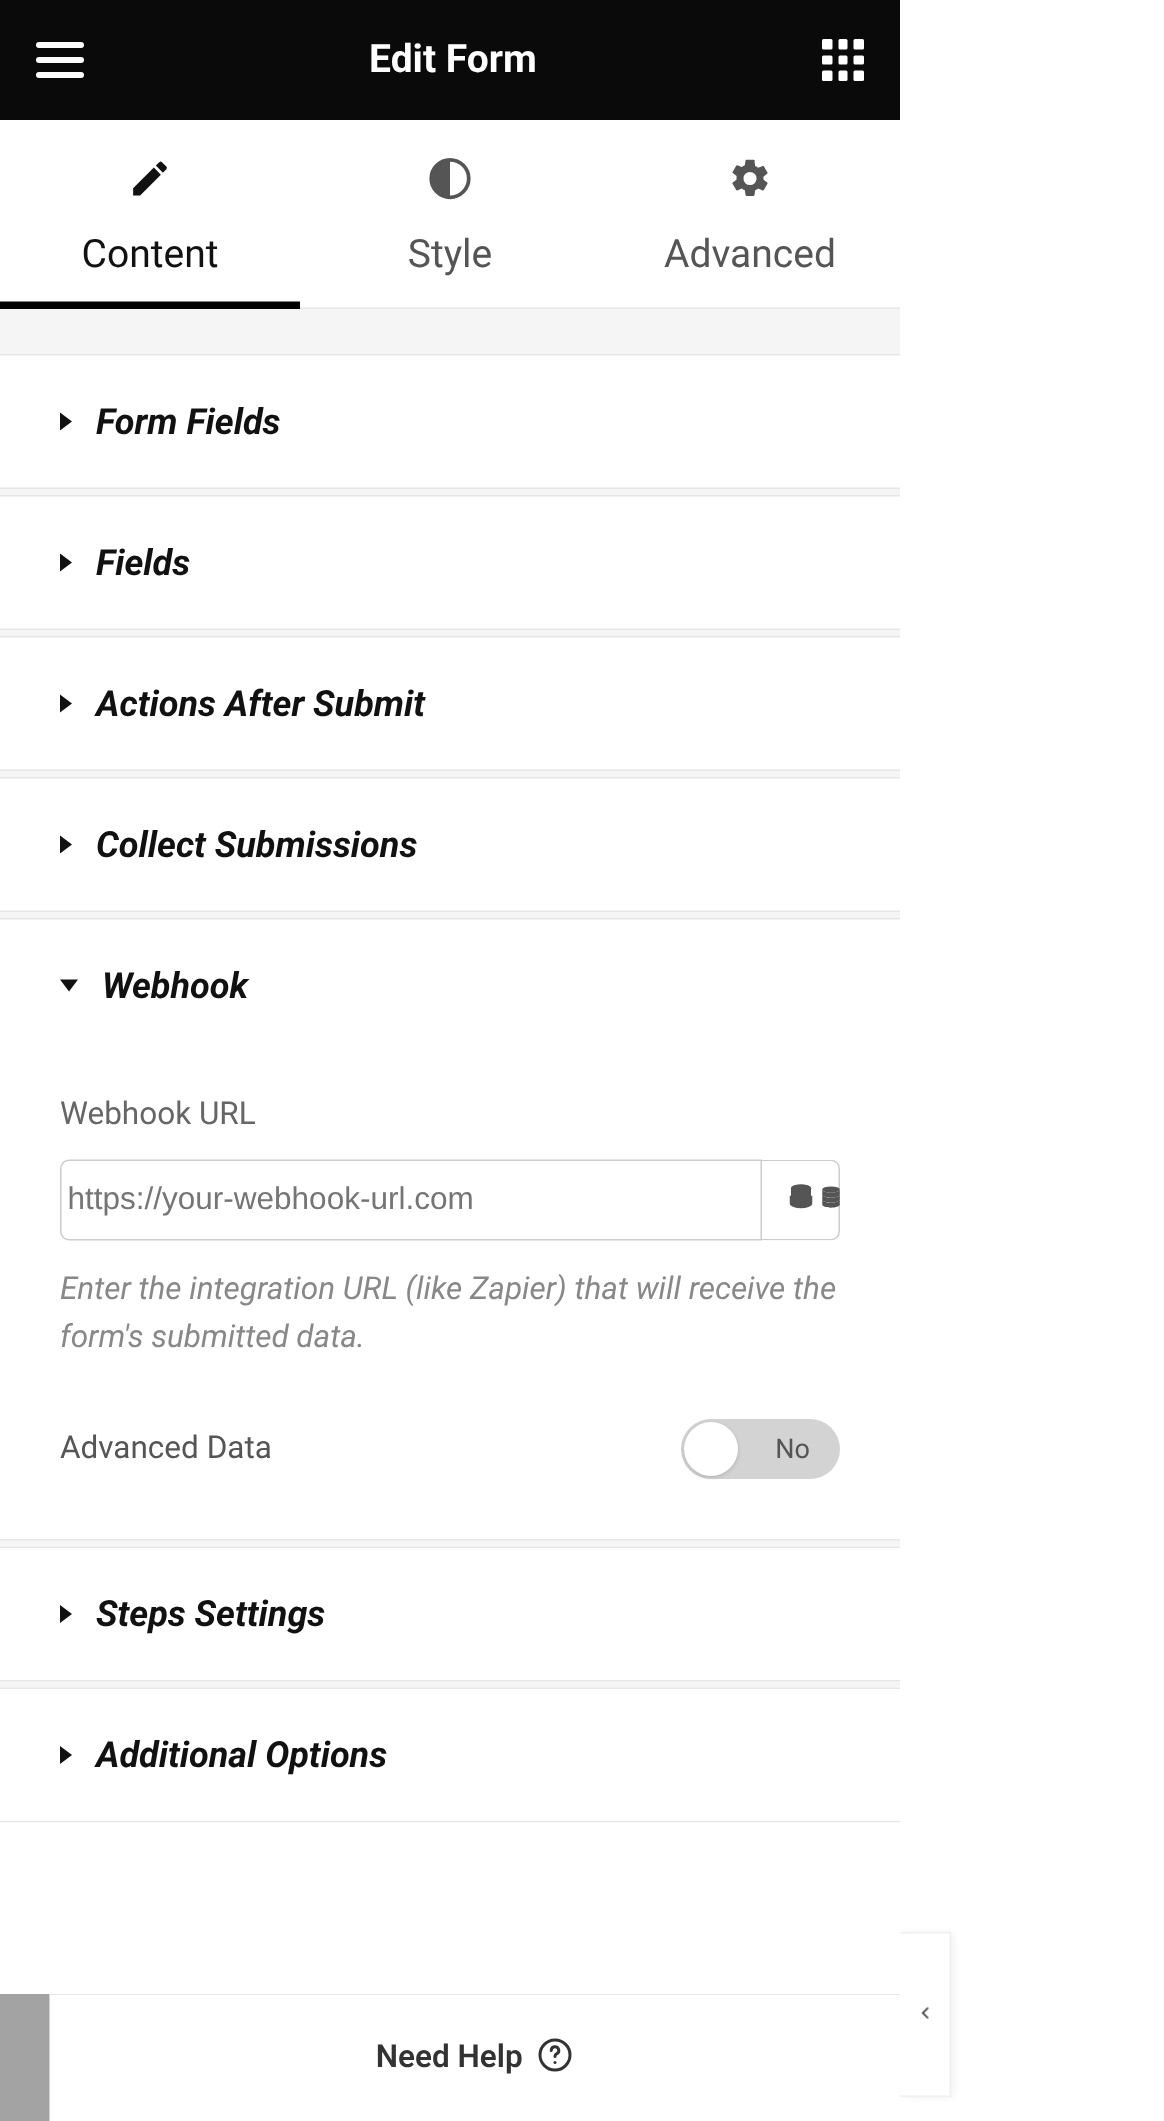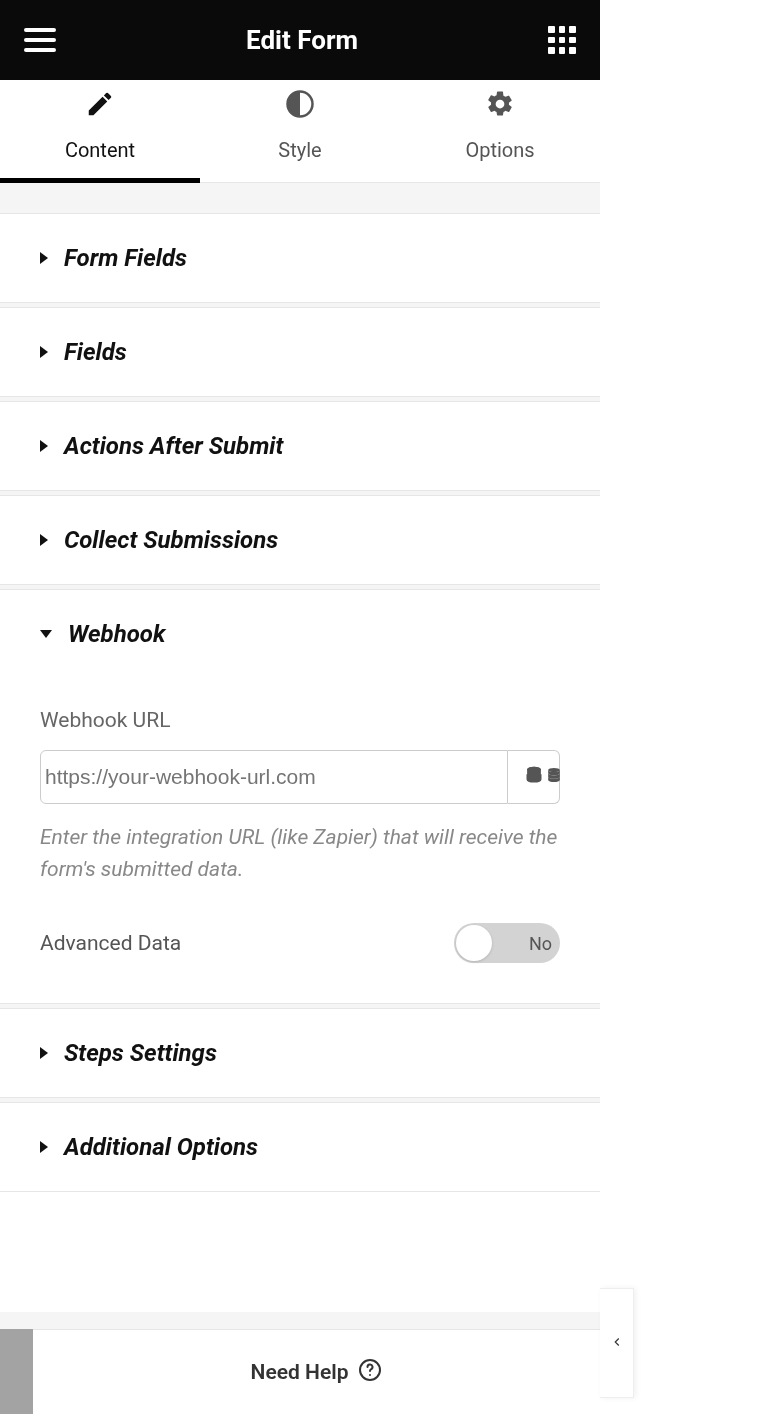--- a/index.html
+++ b/index.html
@@ -63,24 +63,24 @@
     display: flex;
     border-bottom: 1px solid #e6e6e6;
     background: #fff;
   }
   .tab {
     flex: 1;
     display: flex;
     flex-direction: column;
     align-items: center;
     justify-content: center;
-    padding: 9px 0 20px 0;
+    padding: 24px 0 20px 0;
     cursor: pointer;
     color: #555;
-    font-size: 20px;
+    font-size: 26px;
     gap: 14px;
     position: relative;
   }
   .tab.active {
     color: #111;
   }
   .tab.active::after {
     content: "";
     position: absolute;
     bottom: -1px;
@@ -197,21 +197,21 @@
     border-radius: 50%;
     position: absolute;
     left: 2px;
     top: 2px;
     box-shadow: 0 1px 3px rgba(0,0,0,0.15);
   }
   .toggle-label {
     color: #555;
     font-size: 18px;
     position: absolute;
-    right: 8px;
+    right: 20px;
   }
   
   .footer {
     border-top: 1px solid #e6e6e6;
     padding: 28px 0;
     display: flex;
     align-items: center;
     justify-content: center;
     gap: 10px;
     background: #fff;
@@ -283,21 +283,21 @@
           </svg>
       </span>
       <span>Style</span>
     </div>
     <div class="tab">
       <span>
         <svg viewBox="0 0 24 24">
             <path d="M19.14 12.94a7.14 7.14 0 0 0 .05-.94 7.14 7.14 0 0 0-.05-.94l2.03-1.58a.5.5 0 0 0 .12-.64l-1.92-3.32a.5.5 0 0 0-.6-.22l-2.39.96a7.03 7.03 0 0 0-1.62-.94l-.36-2.54A.5.5 0 0 0 13.9 2h-3.8a.5.5 0 0 0-.5.42l-.36 2.54c-.58.24-1.12.56-1.62.94l-2.39-.96a.5.5 0 0 0-.6.22L2.71 8.48a.5.5 0 0 0 .12.64l2.03 1.58c-.03.31-.05.63-.05.94s.02.63.05.94l-2.03 1.58a.5.5 0 0 0-.12.64l1.92 3.32c.13.22.39.31.6.22l2.39-.96c.5.38 1.04.7 1.62.94l.36 2.54c.4.24.25.42.5.42h3.8a.5.5 0 0 0 .5-.42l.36-2.54c.58-.24 1.12-.56 1.62-.94l2.39.96c.21.09.47 0 .6-.22l1.92-3.32a.5.5 0 0 0-.12-.64l-2.03-1.58zM12 15.5A3.5 3.5 0 1 1 12 8.5a3.5 3.5 0 0 1 0 7z"></path>
           </svg>
       </span>
-      <span>Options</span>
+      <span>Advanced</span>
     </div>
   </div>
 
   <div class="sections">
 
     <div class="section">
       <div class="section-header">
         <span class="section-caret"></span>
         <span class="section-title">Form Fields</span>
       </div>

